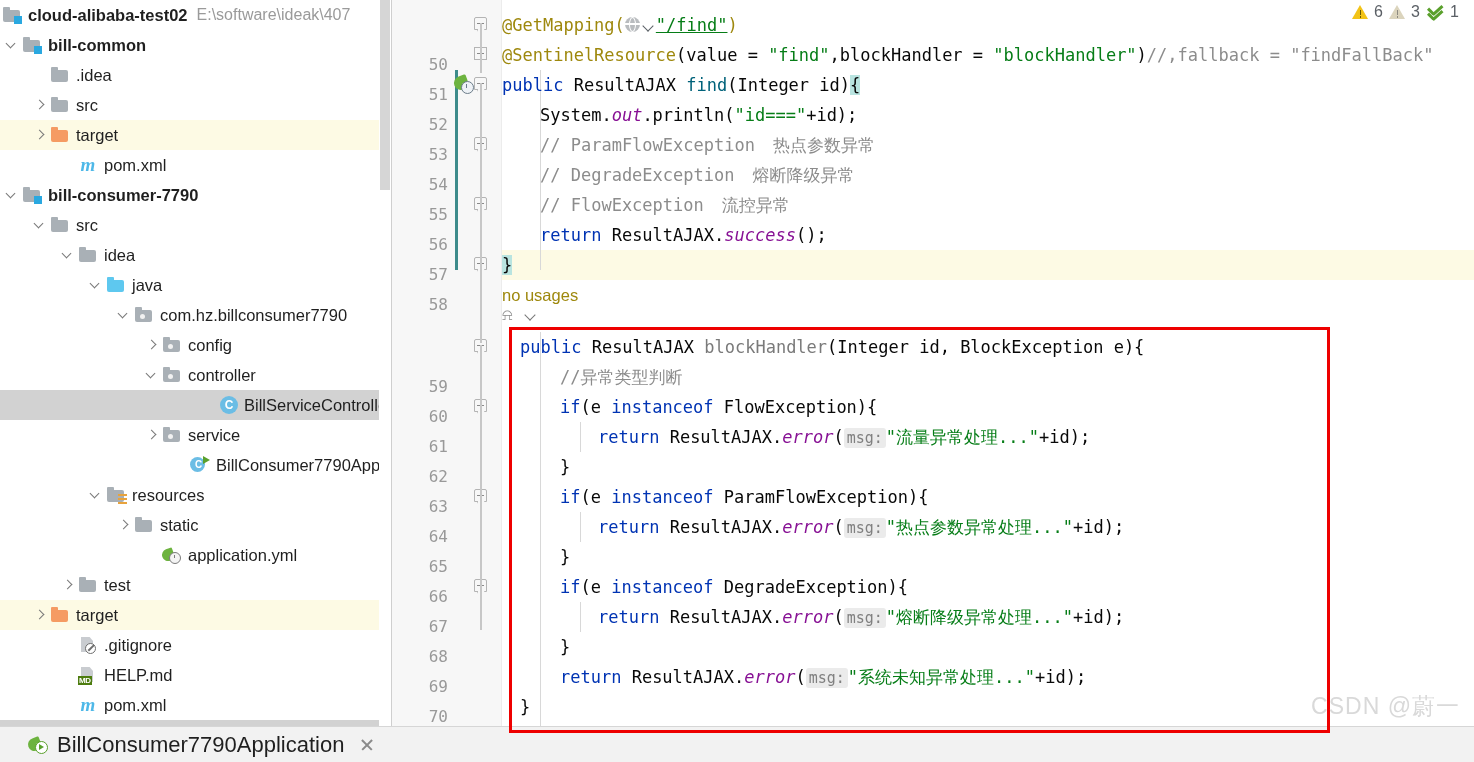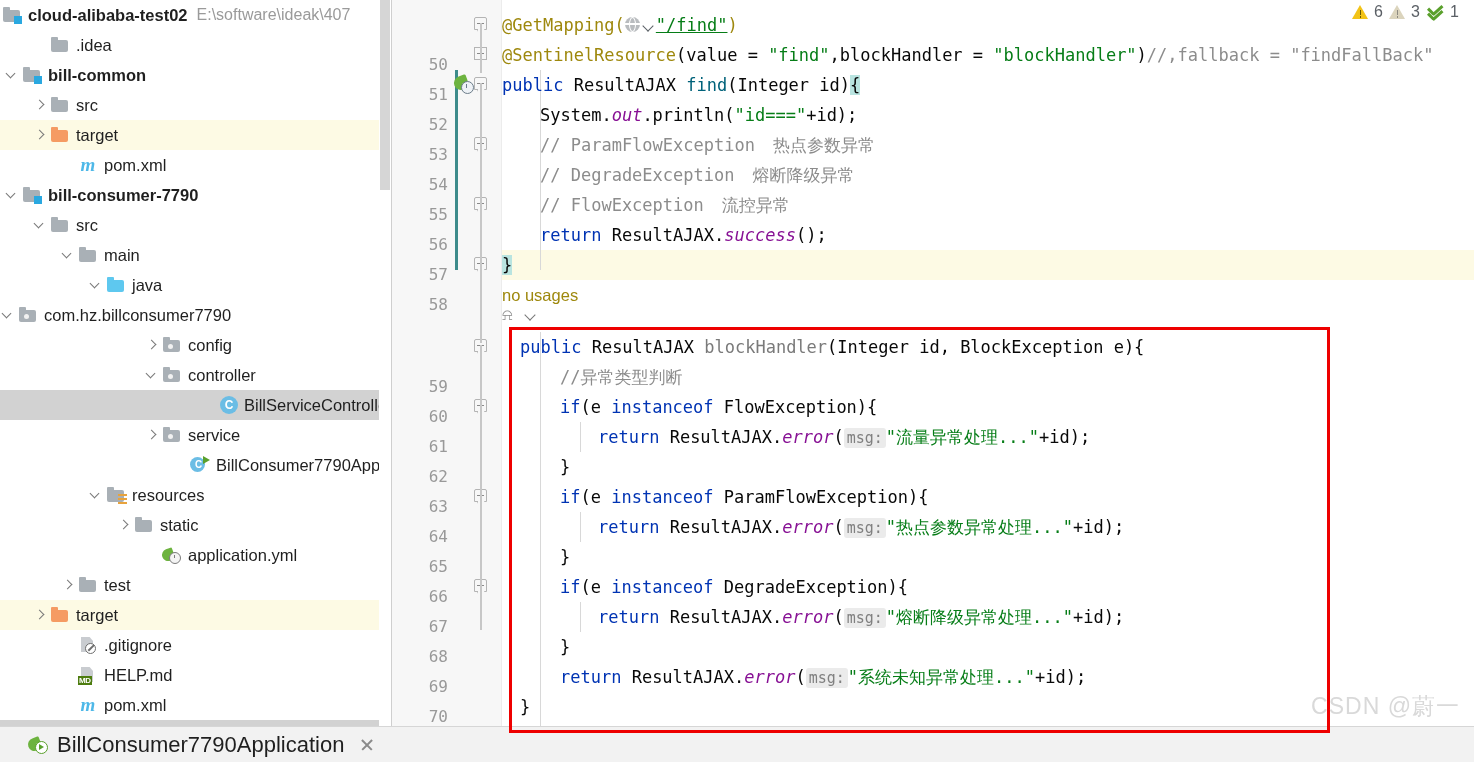--- a/index.html
+++ b/index.html
@@ -592,86 +592,86 @@
     <div class="tree-row bold" style="top:0; padding-left:2px;">
       <div class="icon-box" style="margin-left:0;">
         <span class="ic-folder" style="position:absolute;inset:0;"></span>
         <span class="badge-blue"></span>
       </div>
       <span class="lbl">cloud-alibaba-test02</span>
       <span class="path-hint">E:\software\ideak\407</span>
     </div>
 
     <div id="tree-items">
+        <div class="tree-row bold" style="padding-left: 4px;">
+          <span class="twisty down"></span>
+          <span class="icon-box">
+            <span class="ic-folder" style="position:absolute;inset:0;"></span>
+            <span class="badge-blue"></span>
+          </span>
+          <span class="lbl">bill-common</span>
+        </div>
         <div class="tree-row" style="padding-left: 32px;">
           <span class="twisty"></span>
           <span class="icon-box">
             <span class="ic-folder" style="position:absolute;inset:0;"></span>
           </span>
           <span class="lbl">.idea</span>
         </div>
+        <div class="tree-row" style="padding-left: 32px;">
+          <span class="twisty right"></span>
+          <span class="icon-box">
+            <span class="ic-folder" style="position:absolute;inset:0;"></span>
+          </span>
+          <span class="lbl">src</span>
+        </div>
+        <div class="tree-row sel-yellow" style="padding-left: 32px;">
+          <span class="twisty right"></span>
+          <span class="icon-box">
+            <span class="ic-folder ic-folder-orange" style="position:absolute;inset:0;"></span>
+          </span>
+          <span class="lbl">target</span>
+        </div>
+        <div class="tree-row" style="padding-left: 60px;">
+          <span class="twisty"></span>
+          <span class="icon-box">
+            <span class="ic-m" style="position:absolute;inset:0;">m</span>
+          </span>
+          <span class="lbl">pom.xml</span>
+        </div>
         <div class="tree-row bold" style="padding-left: 4px;">
           <span class="twisty down"></span>
           <span class="icon-box">
             <span class="ic-folder" style="position:absolute;inset:0;"></span>
             <span class="badge-blue"></span>
           </span>
-          <span class="lbl">bill-common</span>
-        </div>
-        <div class="tree-row" style="padding-left: 32px;">
-          <span class="twisty right"></span>
-          <span class="icon-box">
-            <span class="ic-folder" style="position:absolute;inset:0;"></span>
-          </span>
-          <span class="lbl">src</span>
-        </div>
-        <div class="tree-row sel-yellow" style="padding-left: 32px;">
-          <span class="twisty right"></span>
-          <span class="icon-box">
-            <span class="ic-folder ic-folder-orange" style="position:absolute;inset:0;"></span>
-          </span>
-          <span class="lbl">target</span>
-        </div>
-        <div class="tree-row" style="padding-left: 60px;">
-          <span class="twisty"></span>
-          <span class="icon-box">
-            <span class="ic-m" style="position:absolute;inset:0;">m</span>
-          </span>
-          <span class="lbl">pom.xml</span>
-        </div>
-        <div class="tree-row bold" style="padding-left: 4px;">
-          <span class="twisty down"></span>
-          <span class="icon-box">
-            <span class="ic-folder" style="position:absolute;inset:0;"></span>
-            <span class="badge-blue"></span>
-          </span>
           <span class="lbl">bill-consumer-7790</span>
         </div>
         <div class="tree-row" style="padding-left: 32px;">
           <span class="twisty down"></span>
           <span class="icon-box">
             <span class="ic-folder" style="position:absolute;inset:0;"></span>
           </span>
           <span class="lbl">src</span>
         </div>
         <div class="tree-row" style="padding-left: 60px;">
           <span class="twisty down"></span>
           <span class="icon-box">
             <span class="ic-folder" style="position:absolute;inset:0;"></span>
           </span>
-          <span class="lbl">main</span>
+          <span class="lbl">idea</span>
         </div>
         <div class="tree-row" style="padding-left: 88px;">
           <span class="twisty down"></span>
           <span class="icon-box">
             <span class="ic-folder ic-folder-blue" style="position:absolute;inset:0;"></span>
           </span>
           <span class="lbl">java</span>
         </div>
-        <div class="tree-row" style="">
+        <div class="tree-row" style="padding-left: 116px;">
           <span class="twisty down"></span>
           <span class="icon-box">
             <span class="ic-folder" style="position:absolute;inset:0;"></span>
             <span class="badge-dot"></span>
           </span>
           <span class="lbl">com.hz.billconsumer7790</span>
         </div>
         <div class="tree-row" style="padding-left: 144px;">
           <span class="twisty right"></span>
           <span class="icon-box">

